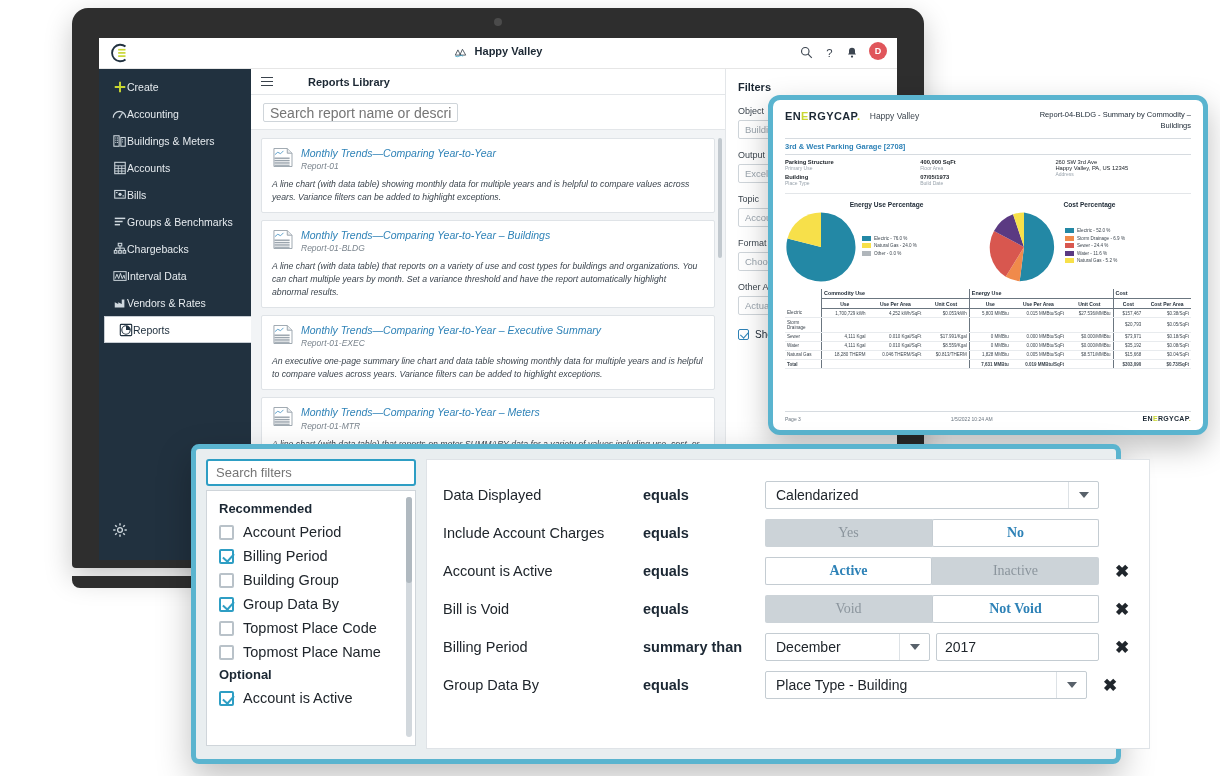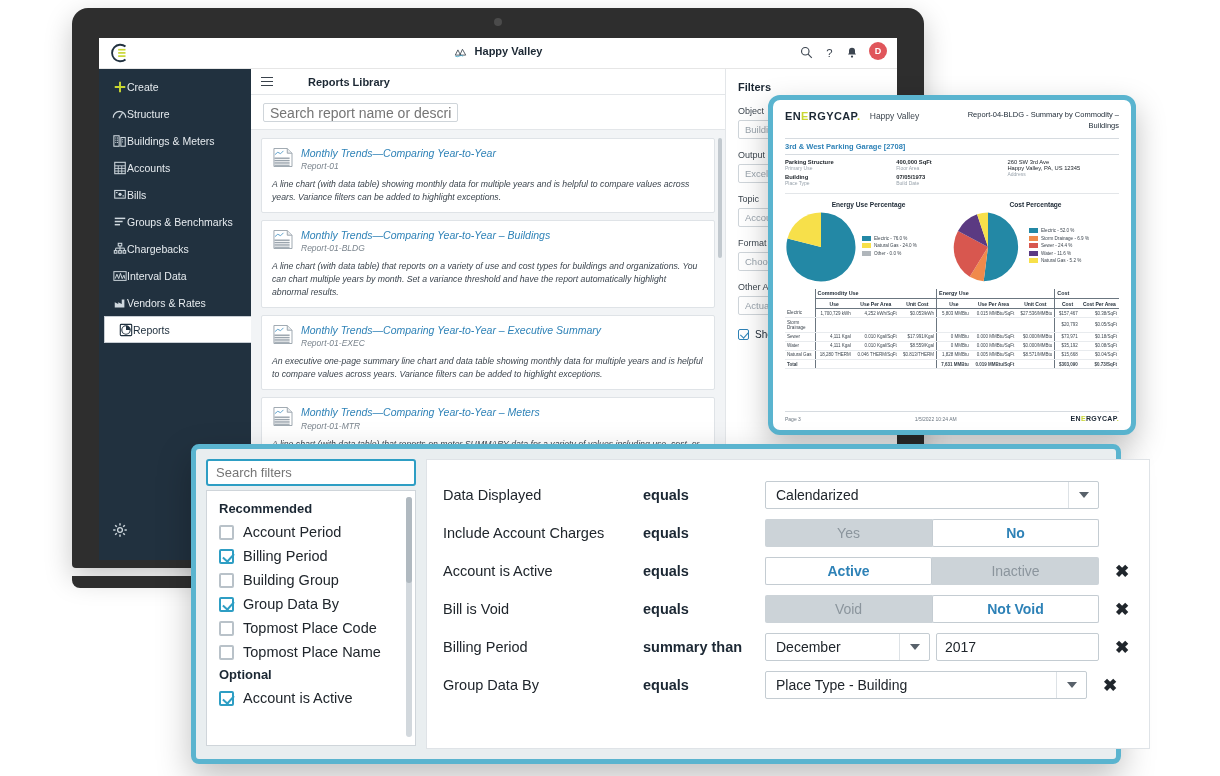--- a/index.html
+++ b/index.html
@@ -136,21 +136,21 @@
     background: #fff; position: relative; flex: 0 0 11px;
   }
   .cbx.checked::after {
     content:""; position:absolute; left:2.5px; top:0px; width:4px; height:7px;
     border: solid #2e82b7; border-width: 0 1.6px 1.6px 0; transform: rotate(42deg);
   }
   #show-only-label { font-size: 10px; color: #1b2733; }
 
   
   #report-window {
-    position: absolute; left: 768px; top: 95px; width: 368px; height: 340px;
+    position: absolute; left: 768px; top: 95px; width: 440px; height: 340px;
     background: #fff; border: 5px solid #5ab4cf; border-radius: 12px;
     box-shadow: 0 12px 30px rgba(0,0,0,.25); overflow: hidden;
   }
   #rw-inner { padding: 10px 12px; position: relative; height: 100%; font-size: 5px;}
   #rw-top { display: flex; justify-content: space-between; align-items: flex-start; }
   #ec-logo { font-size: 11px; font-weight: bold; letter-spacing: .4px; color:#1b2733;}
   #ec-logo i { color: #c8d631; font-style: normal; }
   #rw-org { font-size: 8.5px; color: #3d464f; margin-left: 8px; display:inline-block; vertical-align: 1px;}
   #rw-reporttitle { font-size: 7.5px; color: #1b2733; text-align: right; line-height: 1.45; max-width: 175px; }
   #rw-place {
@@ -247,21 +247,21 @@
   .sel .caret {
     width: 30px; height: 26px; border-left: 1px solid #dde2e6;
     display:flex; align-items:center; justify-content:center;
   }
   .caret i { border-left: 5px solid transparent; border-right: 5px solid transparent;
              border-top: 6px solid #58616a; display:block; }
 
   .toggle { display:flex; height: 28px; width: 334px; background:#ccd3d8; border-radius:2px; }
   .tg-opt {
     flex: 1 1 50%; display:flex; align-items:center; justify-content:center;
-    font-size: 14px; color:#8b959d; border-radius:2px;
+    font-size: 14px; color:#8b959d; border-radius:2px;font-family:Liberation Serif, serif;
   }
   .tg-opt.on { background:#fff; color:#2e82b7; font-weight:bold;
                box-shadow: 0 0 0 1px #c4ccd2 inset; }
   .del-x {
     width: 26px; flex: 0 0 26px; text-align:center; font-size: 17px; font-weight:bold;
     color:#20262c; cursor:pointer; margin-left: 10px;
   }
   .textbox {
     height: 28px; border: 1px solid #c4ccd2; background:#fff; border-radius:2px;
     font-size: 14px; color:#20262c; padding: 4px 8px; display:flex; align-items:center;
@@ -330,21 +330,21 @@
         </div>
 
         <div class="nav-item">
           <span class="nav-ico">
             <svg viewBox="0 0 18 14" width="15" height="13">
                 <path d="M1.5 12 A7.5 7.5 0 0 1 16.5 12" fill="none" stroke="#cfd8de" stroke-width="1.4"></path>
                 <path d="M9 11.5 L12.5 6.5" stroke="#cfd8de" stroke-width="1.3"></path>
                 <circle cx="9" cy="11.7" r="1.2" fill="#cfd8de"></circle>
               </svg>
           </span>
-          <span>Structure</span>
+          <span>Accounting</span>
         </div>
 
         <div class="nav-item">
           <span class="nav-ico">
             <svg viewBox="0 0 16 16" width="14" height="14">
               <rect x="1" y="2" width="6" height="12" fill="none" stroke="#cfd8de" stroke-width="1.2"></rect>
               <rect x="2.6" y="4" width="1.2" height="1.2" fill="#cfd8de"></rect>
                 <rect x="4.6" y="4" width="1.2" height="1.2" fill="#cfd8de"></rect>
               <rect x="2.6" y="6.5" width="1.2" height="1.2" fill="#cfd8de"></rect>
                 <rect x="4.6" y="6.5" width="1.2" height="1.2" fill="#cfd8de"></rect>

